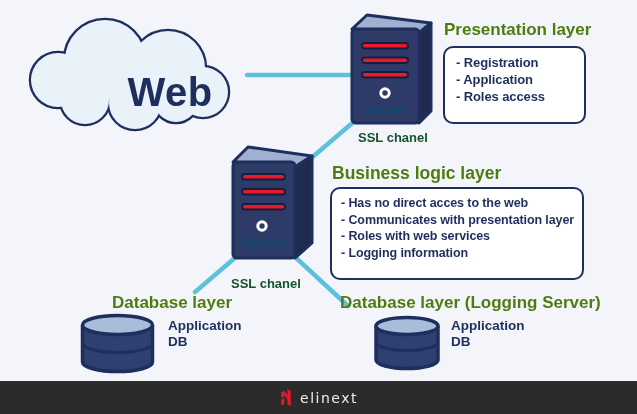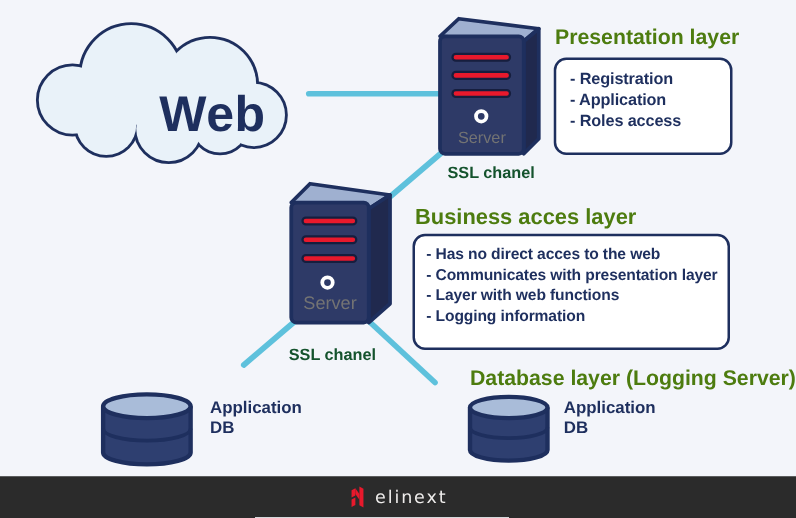--- a/index.html
+++ b/index.html
@@ -17,21 +17,21 @@
   .listbox ul{list-style:none;margin:0;padding:0;}
   .listbox li{
     font-size:12.5px;font-weight:600;color:#1e2f5e;white-space:nowrap;
     letter-spacing:-0.1px;
   }
   #presentation-box ul{padding:6px 0 0 11px;}
   #presentation-box li{line-height:17px;font-size:13px;}
   #business-box ul{padding:6px 0 12px 9px;}
   #business-box li{line-height:16.5px;}
   .ssl-label{font-size:13px;font-weight:700;color:#14532d;white-space:nowrap;}
-  .server-label{color:#737373;font-weight:400;text-align:center;white-space:nowrap;}
+  .server-label{color:#0c4a6e;font-weight:700;text-align:center;white-space:nowrap;}
   .db-label{font-size:13.5px;font-weight:700;color:#1e2f5e;text-align:left;line-height:16px;}
   #web-label{
     font-size:40px;font-weight:bold;color:#1e2f5e;text-align:center;width:140px;
     letter-spacing:0.5px;
   }
   #footer{
     position:absolute;left:0;bottom:0;width:637px;height:33px;background:#2b2b2b;
     display:flex;align-items:center;justify-content:center;gap:7px;
   }
   #brand-text{
@@ -123,36 +123,37 @@
 
   <div class="abs title" style="left:444px;top:20px;">Presentation layer</div>
   <div id="presentation-box" class="abs listbox" style="left:443px;top:46px;width:143px;height:78px;">
     <ul>
       <li>- Registration</li>
       <li>- Application</li>
       <li>- Roles access</li>
     </ul>
   </div>
 
-  <div class="abs title" style="left:332px;top:163px;font-size:17.5px;">Business acces layer</div>
+  <div class="abs title" style="left:332px;top:163px;font-size:17.5px;">Business logic layer</div>
   <div id="business-box" class="abs listbox" style="left:330px;top:187px;width:254px;height:93px;">
     <ul>
       <li>- Has no direct acces to the web</li>
       <li>- Communicates with presentation layer</li>
-      <li>- Layer with web functions</li>
+      <li>- Roles with web services</li>
       <li>- Logging information</li>
     </ul>
   </div>
 
+  <div class="abs title" style="left:112px;top:293px;">Database layer</div>
   <div class="abs db-label" style="left:168px;top:318px;width:84px;">
     <div>Application</div>
     <div>DB</div>
   </div>
 
-  <div class="abs title" style="left:376px;top:293px;">Database layer (Logging Server)</div>
+  <div class="abs title" style="left:340px;top:293px;">Database layer (Logging Server)</div>
   <div class="abs db-label" style="left:451px;top:318px;width:84px;">
     <div>Application</div>
     <div>DB</div>
   </div>
 
   <div id="footer">
     <svg width="14" height="19" viewBox="0 0 14 20">
       <g fill="#e8192c">
         <polygon points="2,4.5 5.2,2.8 5.2,8.8 2,10.5"></polygon>
         <polygon points="2,12.3 5.2,10.6 5.2,16.8 2,18.5"></polygon>

